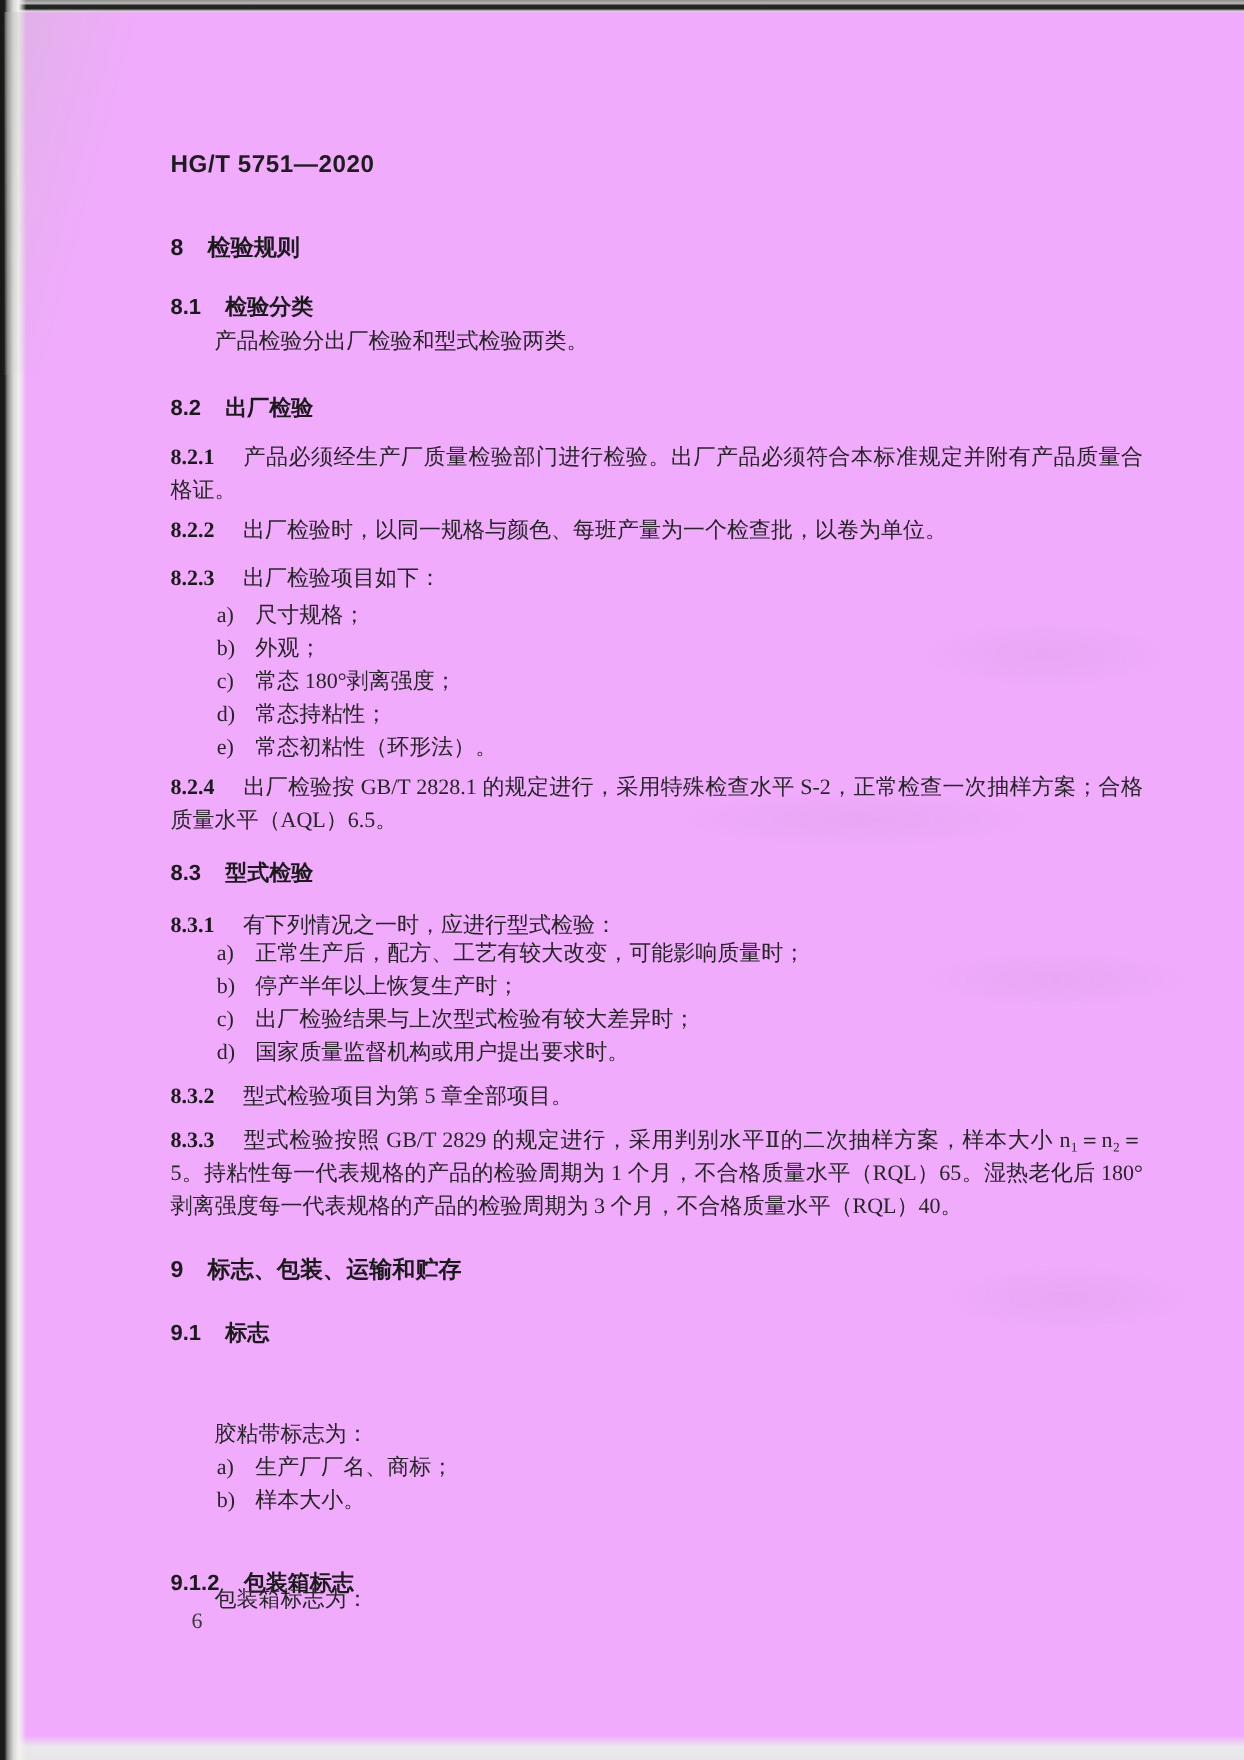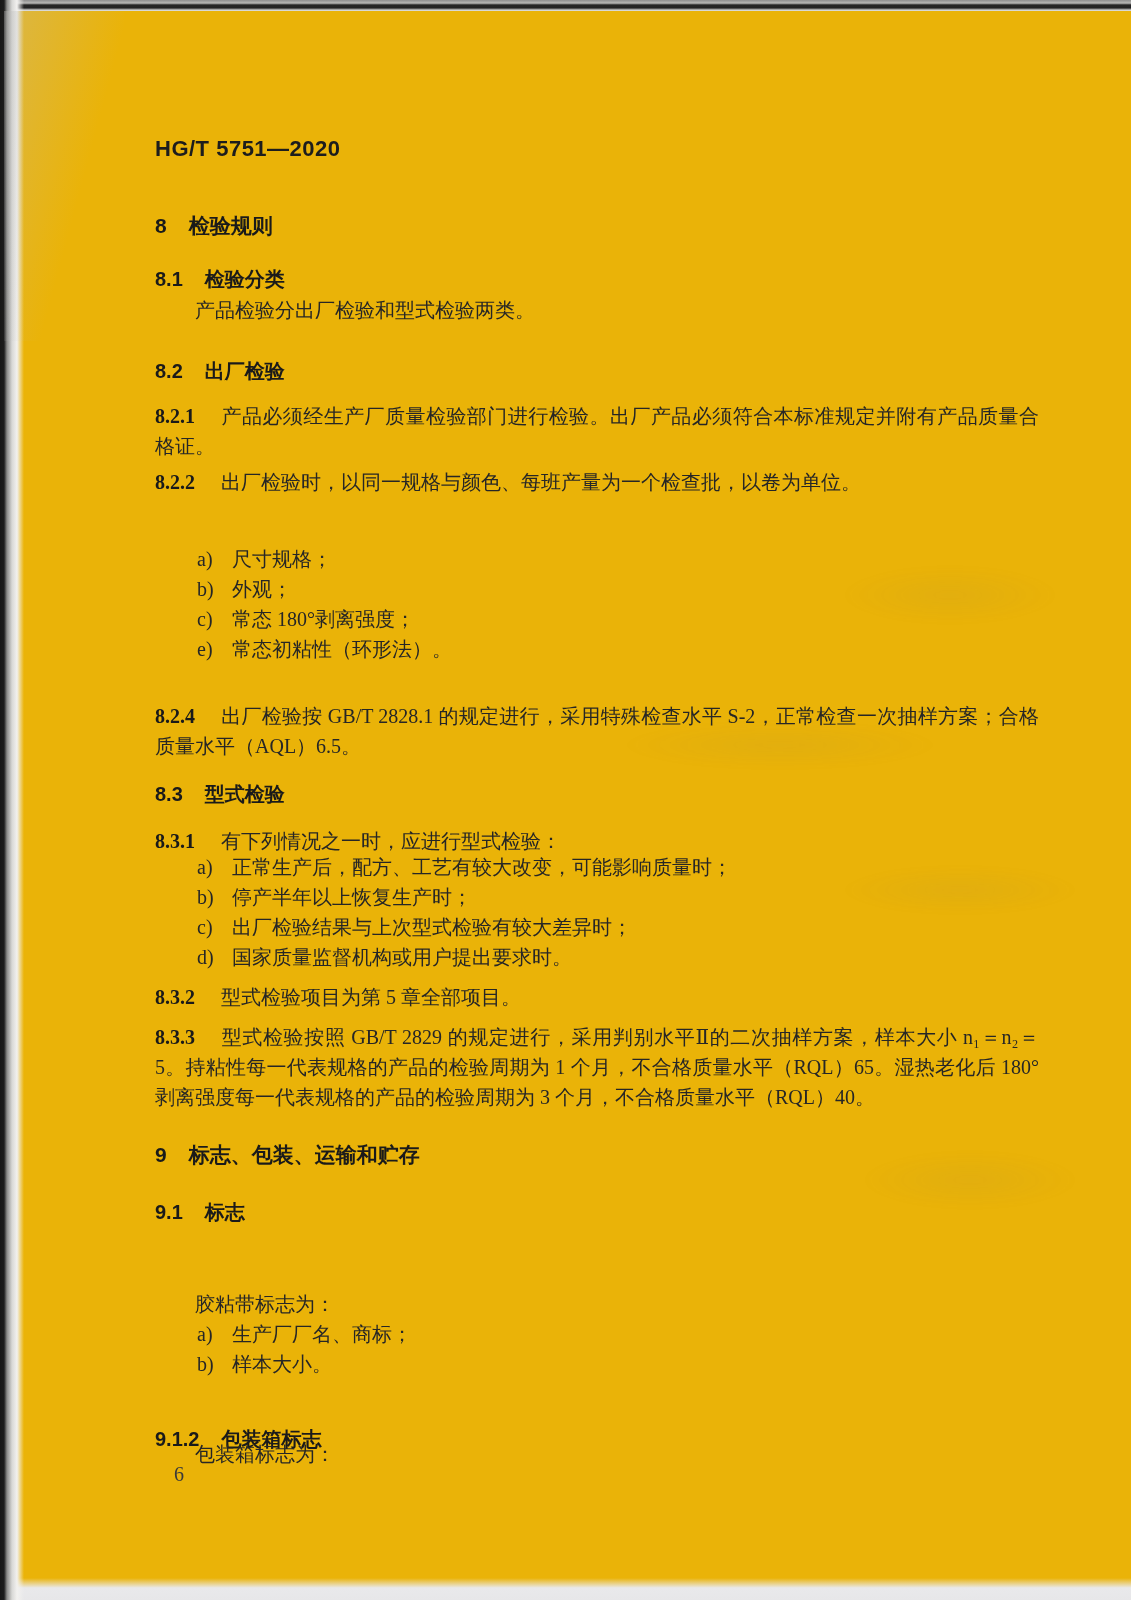--- a/index.html
+++ b/index.html
@@ -1,18 +1,18 @@
 <!DOCTYPE html>
 <html lang="zh"><head>
 <meta charset="utf-8">
 <style>
   html,body{margin:0;padding:0;background:#e9e9eb;}
   .page{
     position:relative;width:1131px;height:1600px;overflow:hidden;
-    background:#eab308;
+    background:#f0abfc;
     font-family:"Liberation Serif","DejaVu Serif",serif;
     color:#262626;
   }
   
   .edge-top{
     position:absolute;top:0;left:0;right:0;height:11px;
     background:linear-gradient(180deg,#8e8e8e 0%,#b8b8b6 28%,#262626 45%,#232323 72%,#9c9c9a 85%,#f2f2f0 100%);
   }
   .edge-left{
     position:absolute;top:0;bottom:0;left:0;width:24px;
@@ -90,25 +90,29 @@
   </div>
 
   <div class="blk" style="top:401px;">
     <span class="c-num">8.2.1</span><span>产品必须经生产厂质量检验部门进行检验。出厂产品必须符合本标准规定并附有产品质量合格证。</span>
   </div>
 
   <div class="blk" style="top:467px;">
     <span class="c-num">8.2.2</span><span>出厂检验时，以同一规格与颜色、每班产量为一个检查批，以卷为单位。</span>
   </div>
 
+  <div class="blk" style="top:511px;">
+    <span class="c-num">8.2.3</span><span>出厂检验项目如下：</span>
+  </div>
 
   <div class="blk list" style="top:544px;">
     <div><span class="li-label">a)</span><span>尺寸规格；</span></div>
     <div><span class="li-label">b)</span><span>外观；</span></div>
     <div><span class="li-label">c)</span><span>常态 180°剥离强度；</span></div>
+    <div><span class="li-label">d)</span><span>常态持粘性；</span></div>
     <div><span class="li-label">e)</span><span>常态初粘性（环形法）。</span></div>
   </div>
 
   <div class="blk" style="top:701px;">
     <span class="c-num">8.2.4</span><span>出厂检验按 GB/T 2828.1 的规定进行，采用特殊检查水平 S-2，正常检查一次抽样方案；合格质量水平（AQL）6.5。</span>
   </div>
 
   <div class="blk h" style="top:779px;">
     <span class="t-num">8.3</span><span>型式检验</span>
   </div>

